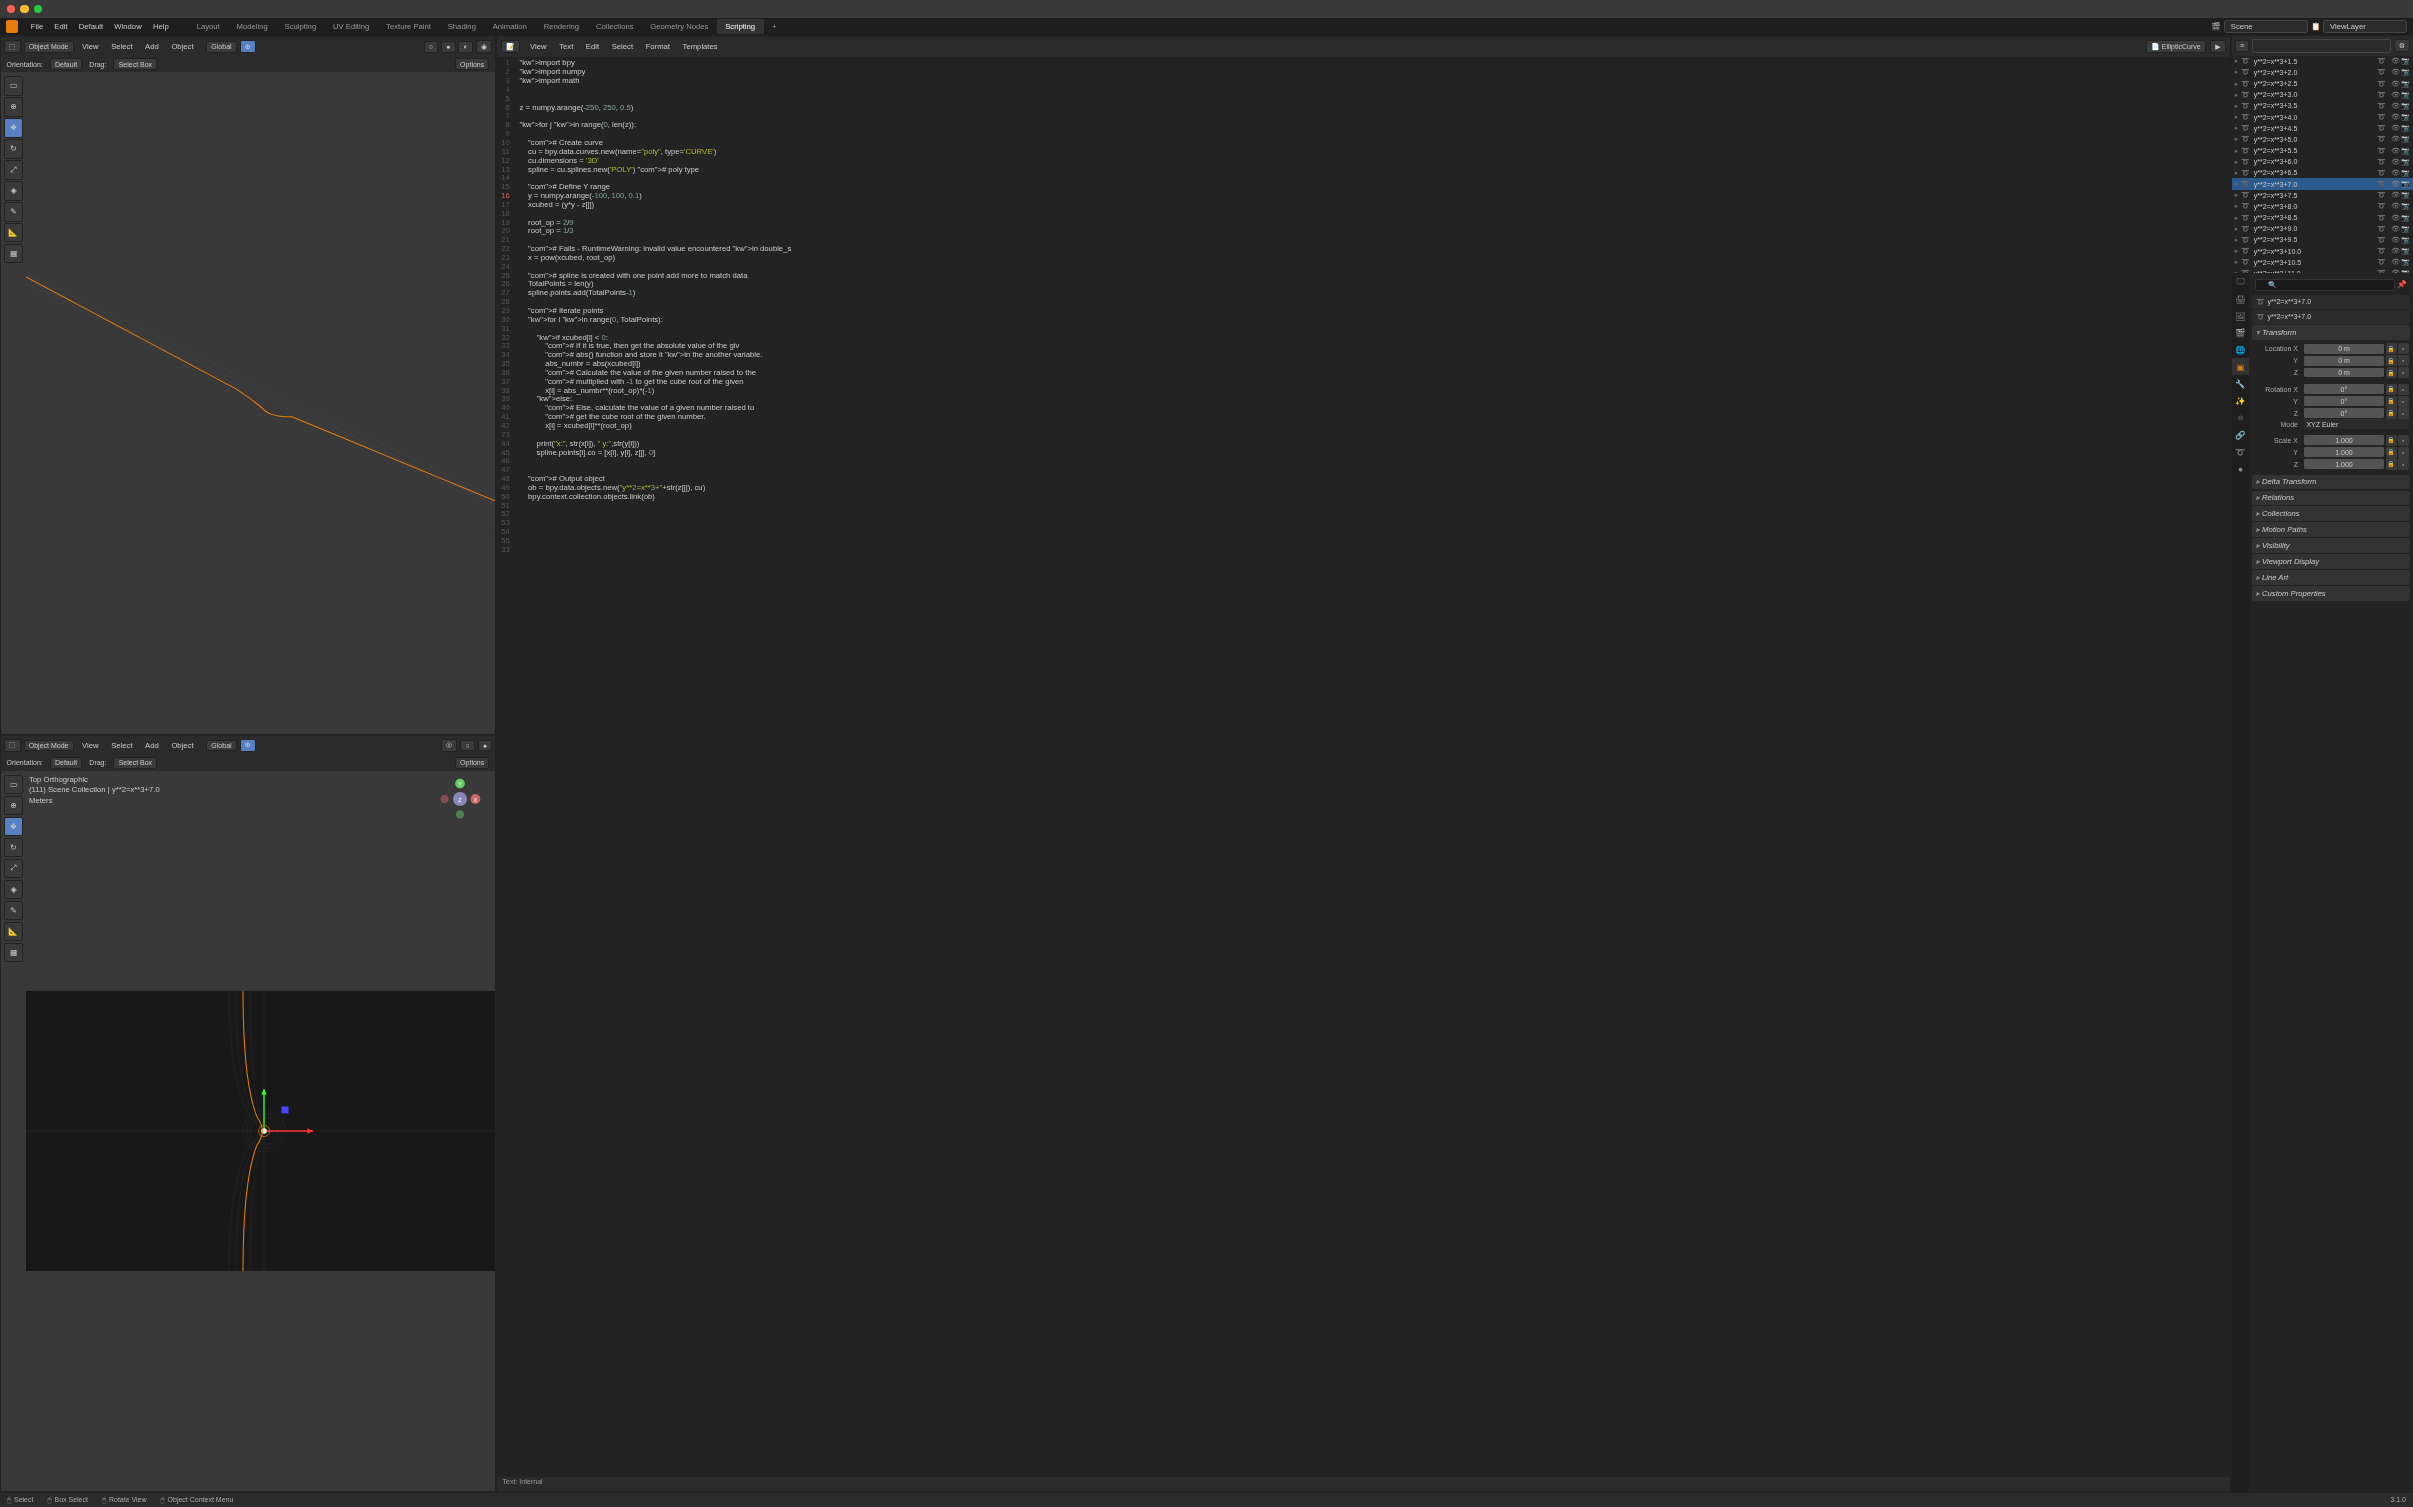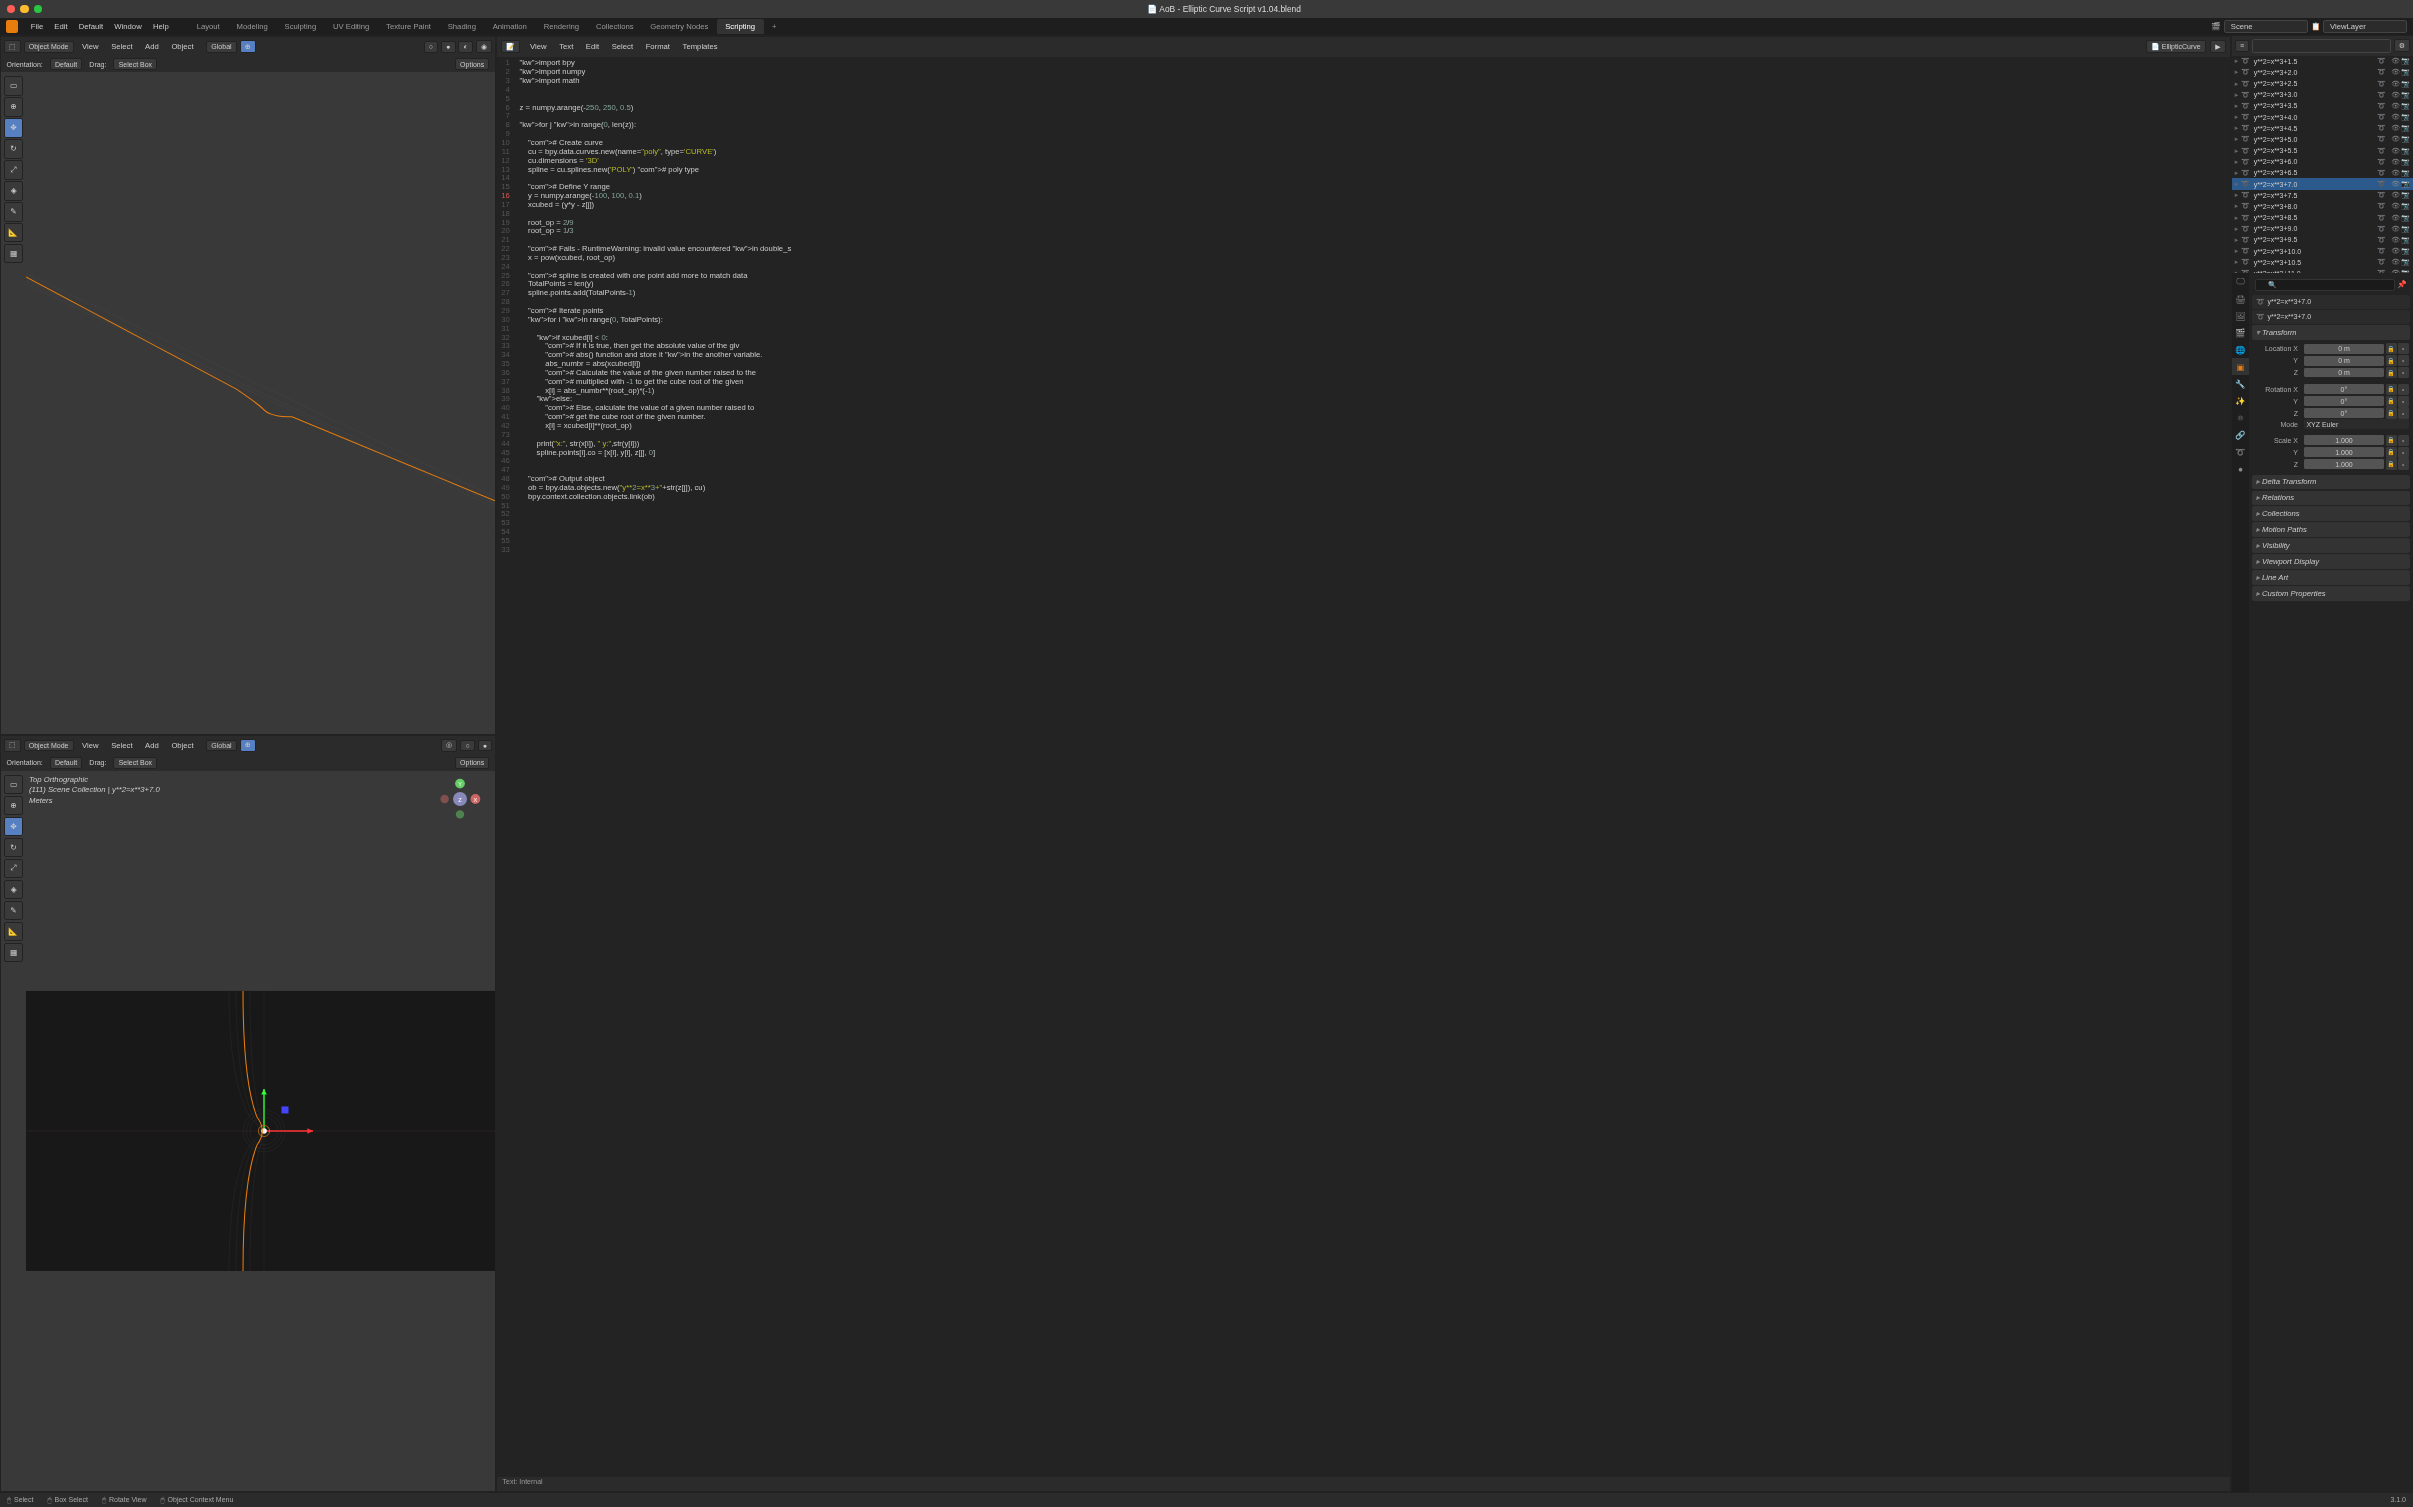--- a/index.html
+++ b/index.html
@@ -23,21 +23,21 @@
 .viewport { flex:1; background:#393939; position:relative; border:0.7px solid #222; display:flex; }
 .vp-toolbar { position:absolute; top:0; left:0; right:0; height:19.6px; background:#2b2b2b; display:flex; align-items:center; padding:0 2.8px; gap:2.8px; z-index:5; }
 .vp-btn { background:#3a3a3a; border:0.7px solid #222; color:#ccc; padding:1.4px 4.2px; border-radius:2.1px; font-size:7px; cursor:pointer; }
 .vp-btn.blue { background:#5680c2; }
 .vp-opts { position:absolute; top:19.6px; left:0; right:0; height:15.4px; background:#2b2b2b; display:flex; align-items:center; padding:0 5.6px; gap:7px; font-size:7px; z-index:5; }
 .toolbar-v { position:absolute; left:2.8px; top:39px; width:21px; display:flex; flex-direction:column; gap:1.4px; z-index:5; }
 .tool { width:19.6px; height:19.6px; background:#3a3a3a; border:0.7px solid #222; border-radius:2.1px; display:flex; align-items:center; justify-content:center; cursor:pointer; }
 .tool.active { background:#5680c2; }
 .canvas { position:absolute; inset:0; top:35px; left:25px; overflow:hidden; }
 .curve-svg { width:100%; height:100%; }
-.info-overlay { position:absolute; top:39px; left:28px; color:#ccc; font-size:7.7px; line-height:1.4; z-index:4;font-style:italic; }
+.info-overlay { position:absolute; top:39px; left:28px; color:#ccc; font-size:7.7px; line-height:1.4; z-index:4; }
 .nav-gizmo { position:absolute; top:42px; right:14px; z-index:4; }
 .center-col { flex:1; display:flex; flex-direction:column; background:#232323; border:0.7px solid #222; }
 .editor-header { height:19.6px; background:#2b2b2b; display:flex; align-items:center; padding:0 4.2px; gap:4.2px; }
 .code-area { flex:1; display:flex; overflow:auto; font-family:'Menlo',monospace; font-size:7.7px; line-height:1.15; }
 .gutter { background:#232323; color:#555; padding:2.8px 4.2px; text-align:right; user-select:none; }
 .gutter .hl { color:#e05555; }
 .code { padding:2.8px 5.6px; white-space:pre; color:#ccc; }
 .footer { height:14px; background:#2b2b2b; padding:1.4px 5.6px; font-size:7px; color:#999; }
 .right-col { width:182px; display:flex; flex-direction:column; background:#232323; border-left:0.7px solid #222; }
 .outliner { flex:0 0 237px; overflow:auto; }
@@ -72,21 +72,20 @@
 </style>
 </head>
 <body>
 
 <div class="titlebar">
   <div class="traffic">
     <div class="dot red"></div>
     <div class="dot yellow"></div>
     <div class="dot green"></div>
   </div>
-  <div class="title">AoB - Elliptic Curve Script v1.04.blend</div>
 </div>
 
 <div class="menubar">
   <div class="blender-icon"></div>
   <div id="main-menus" style="display:flex">
       <span class="menu-item">File</span>
       <span class="menu-item">Edit</span>
       <span class="menu-item">Default</span>
       <span class="menu-item">Window</span>
       <span class="menu-item">Help</span>

